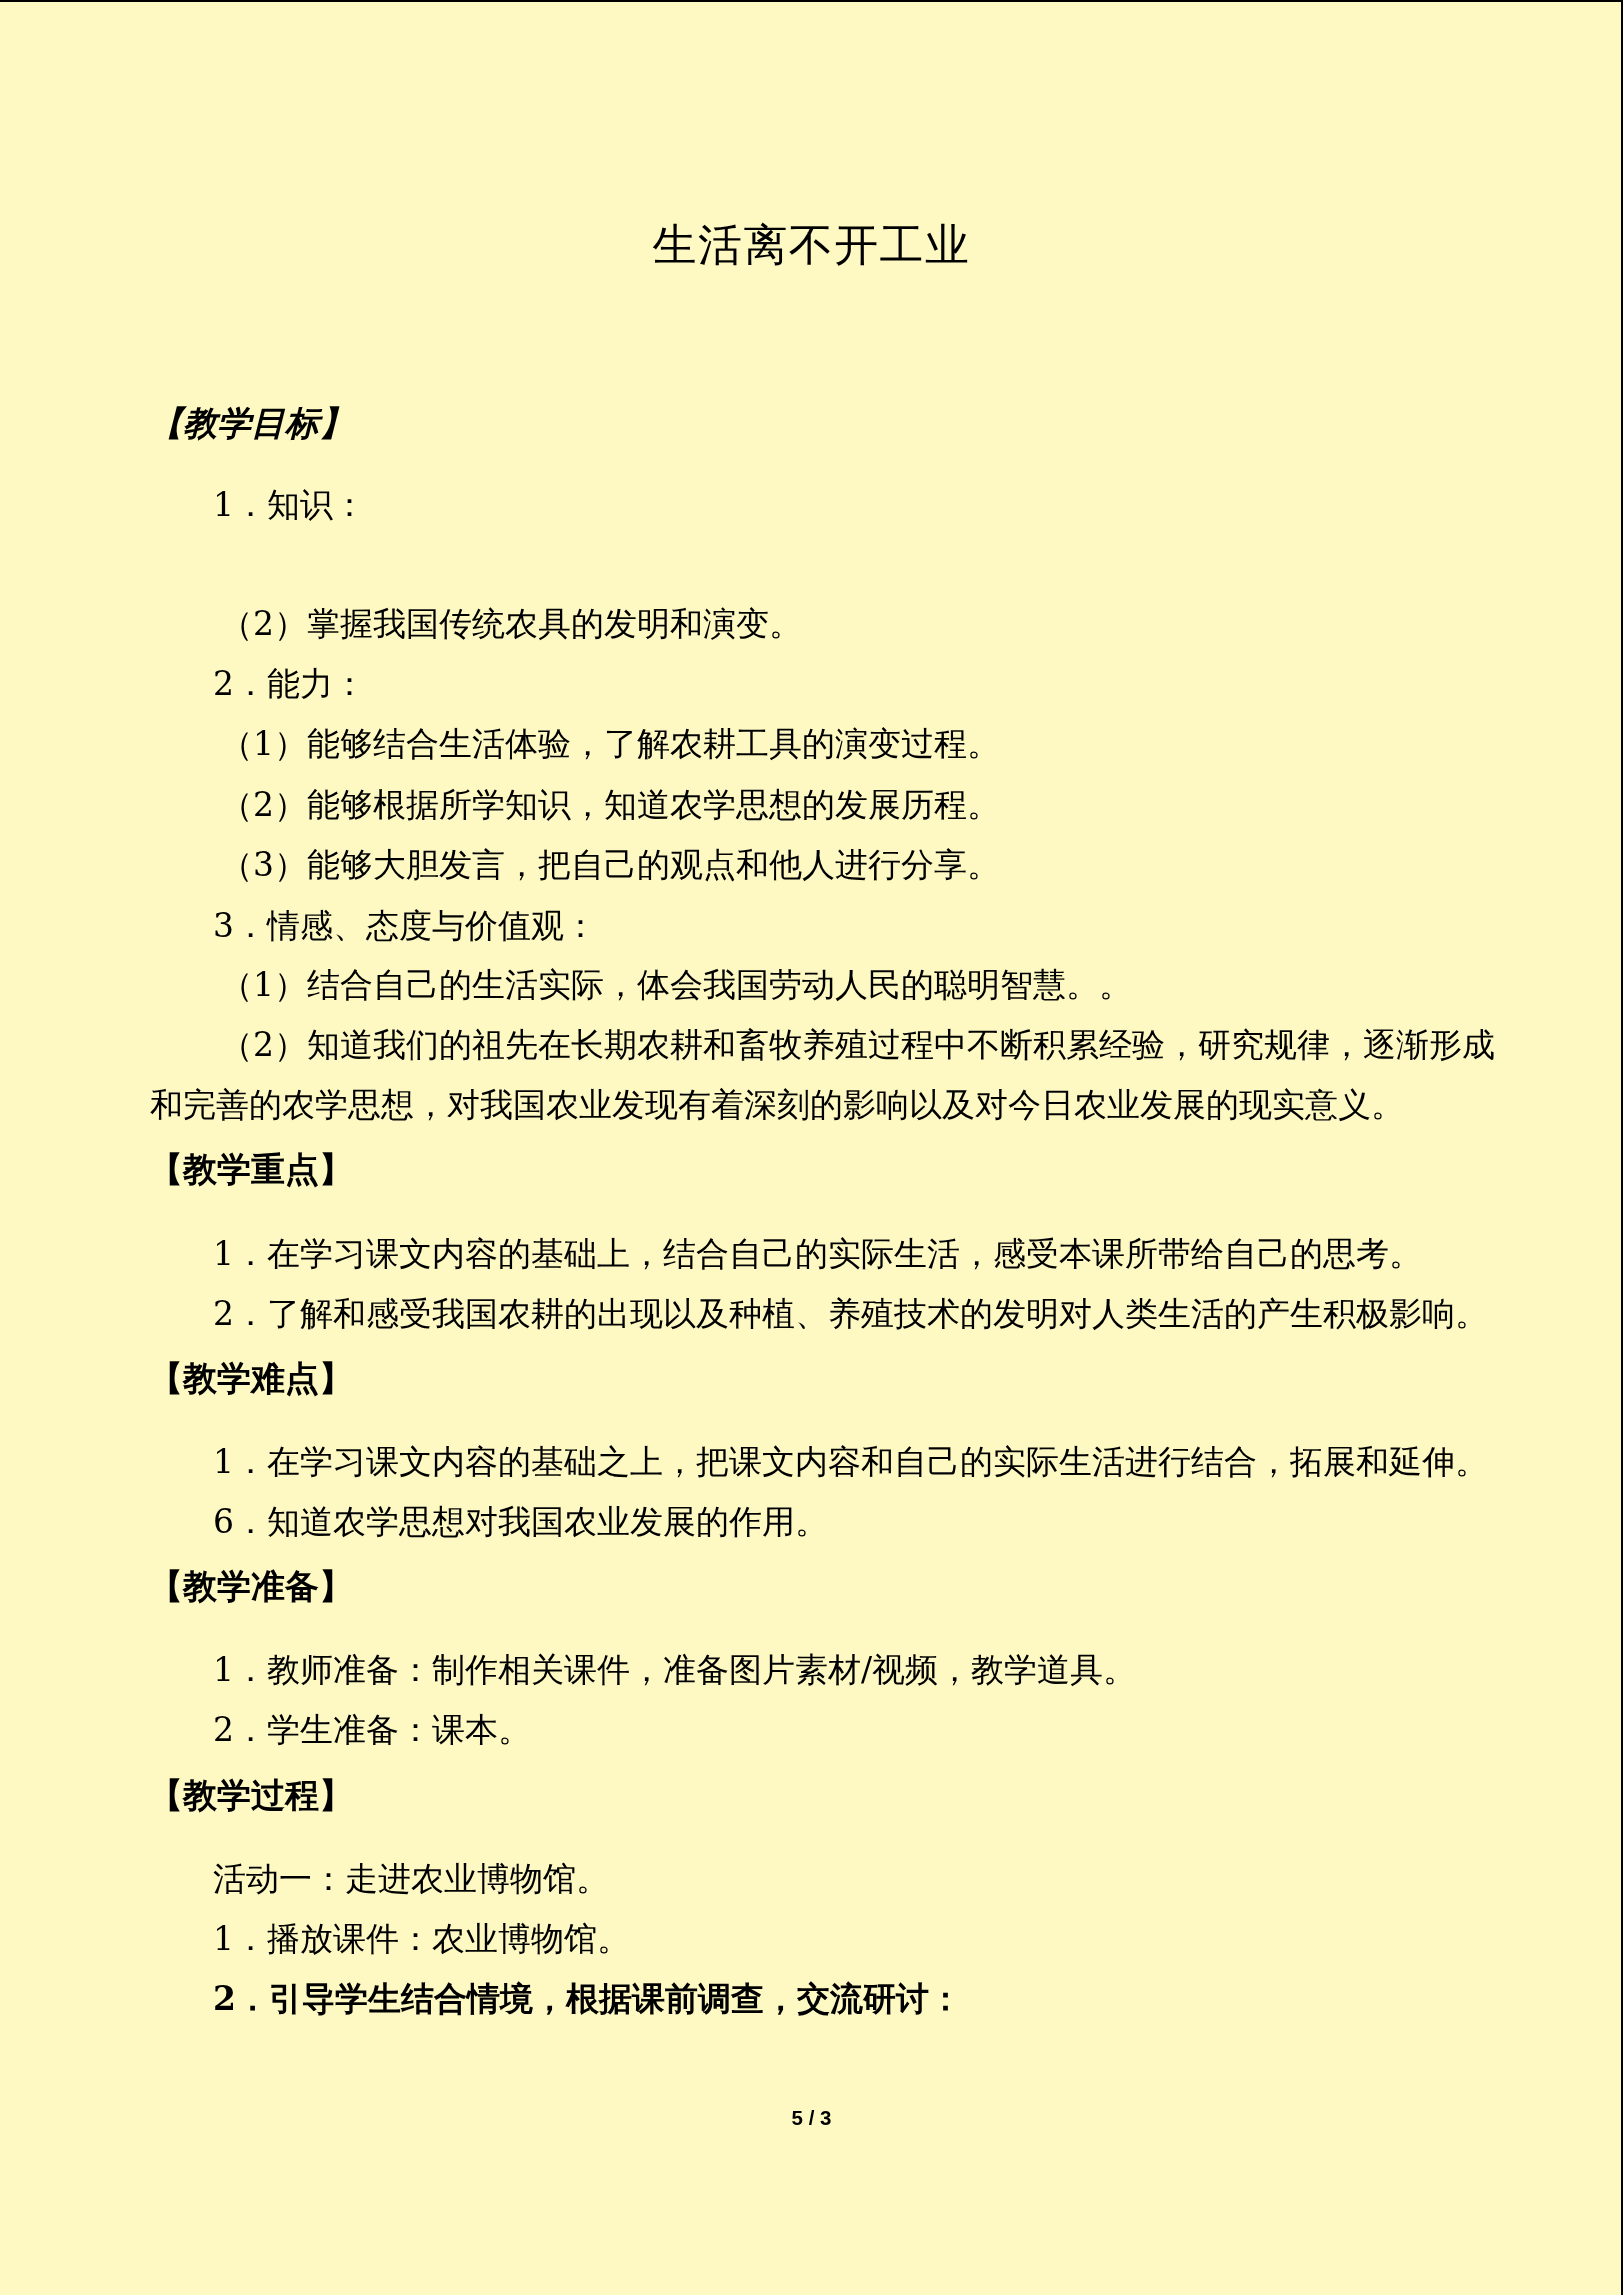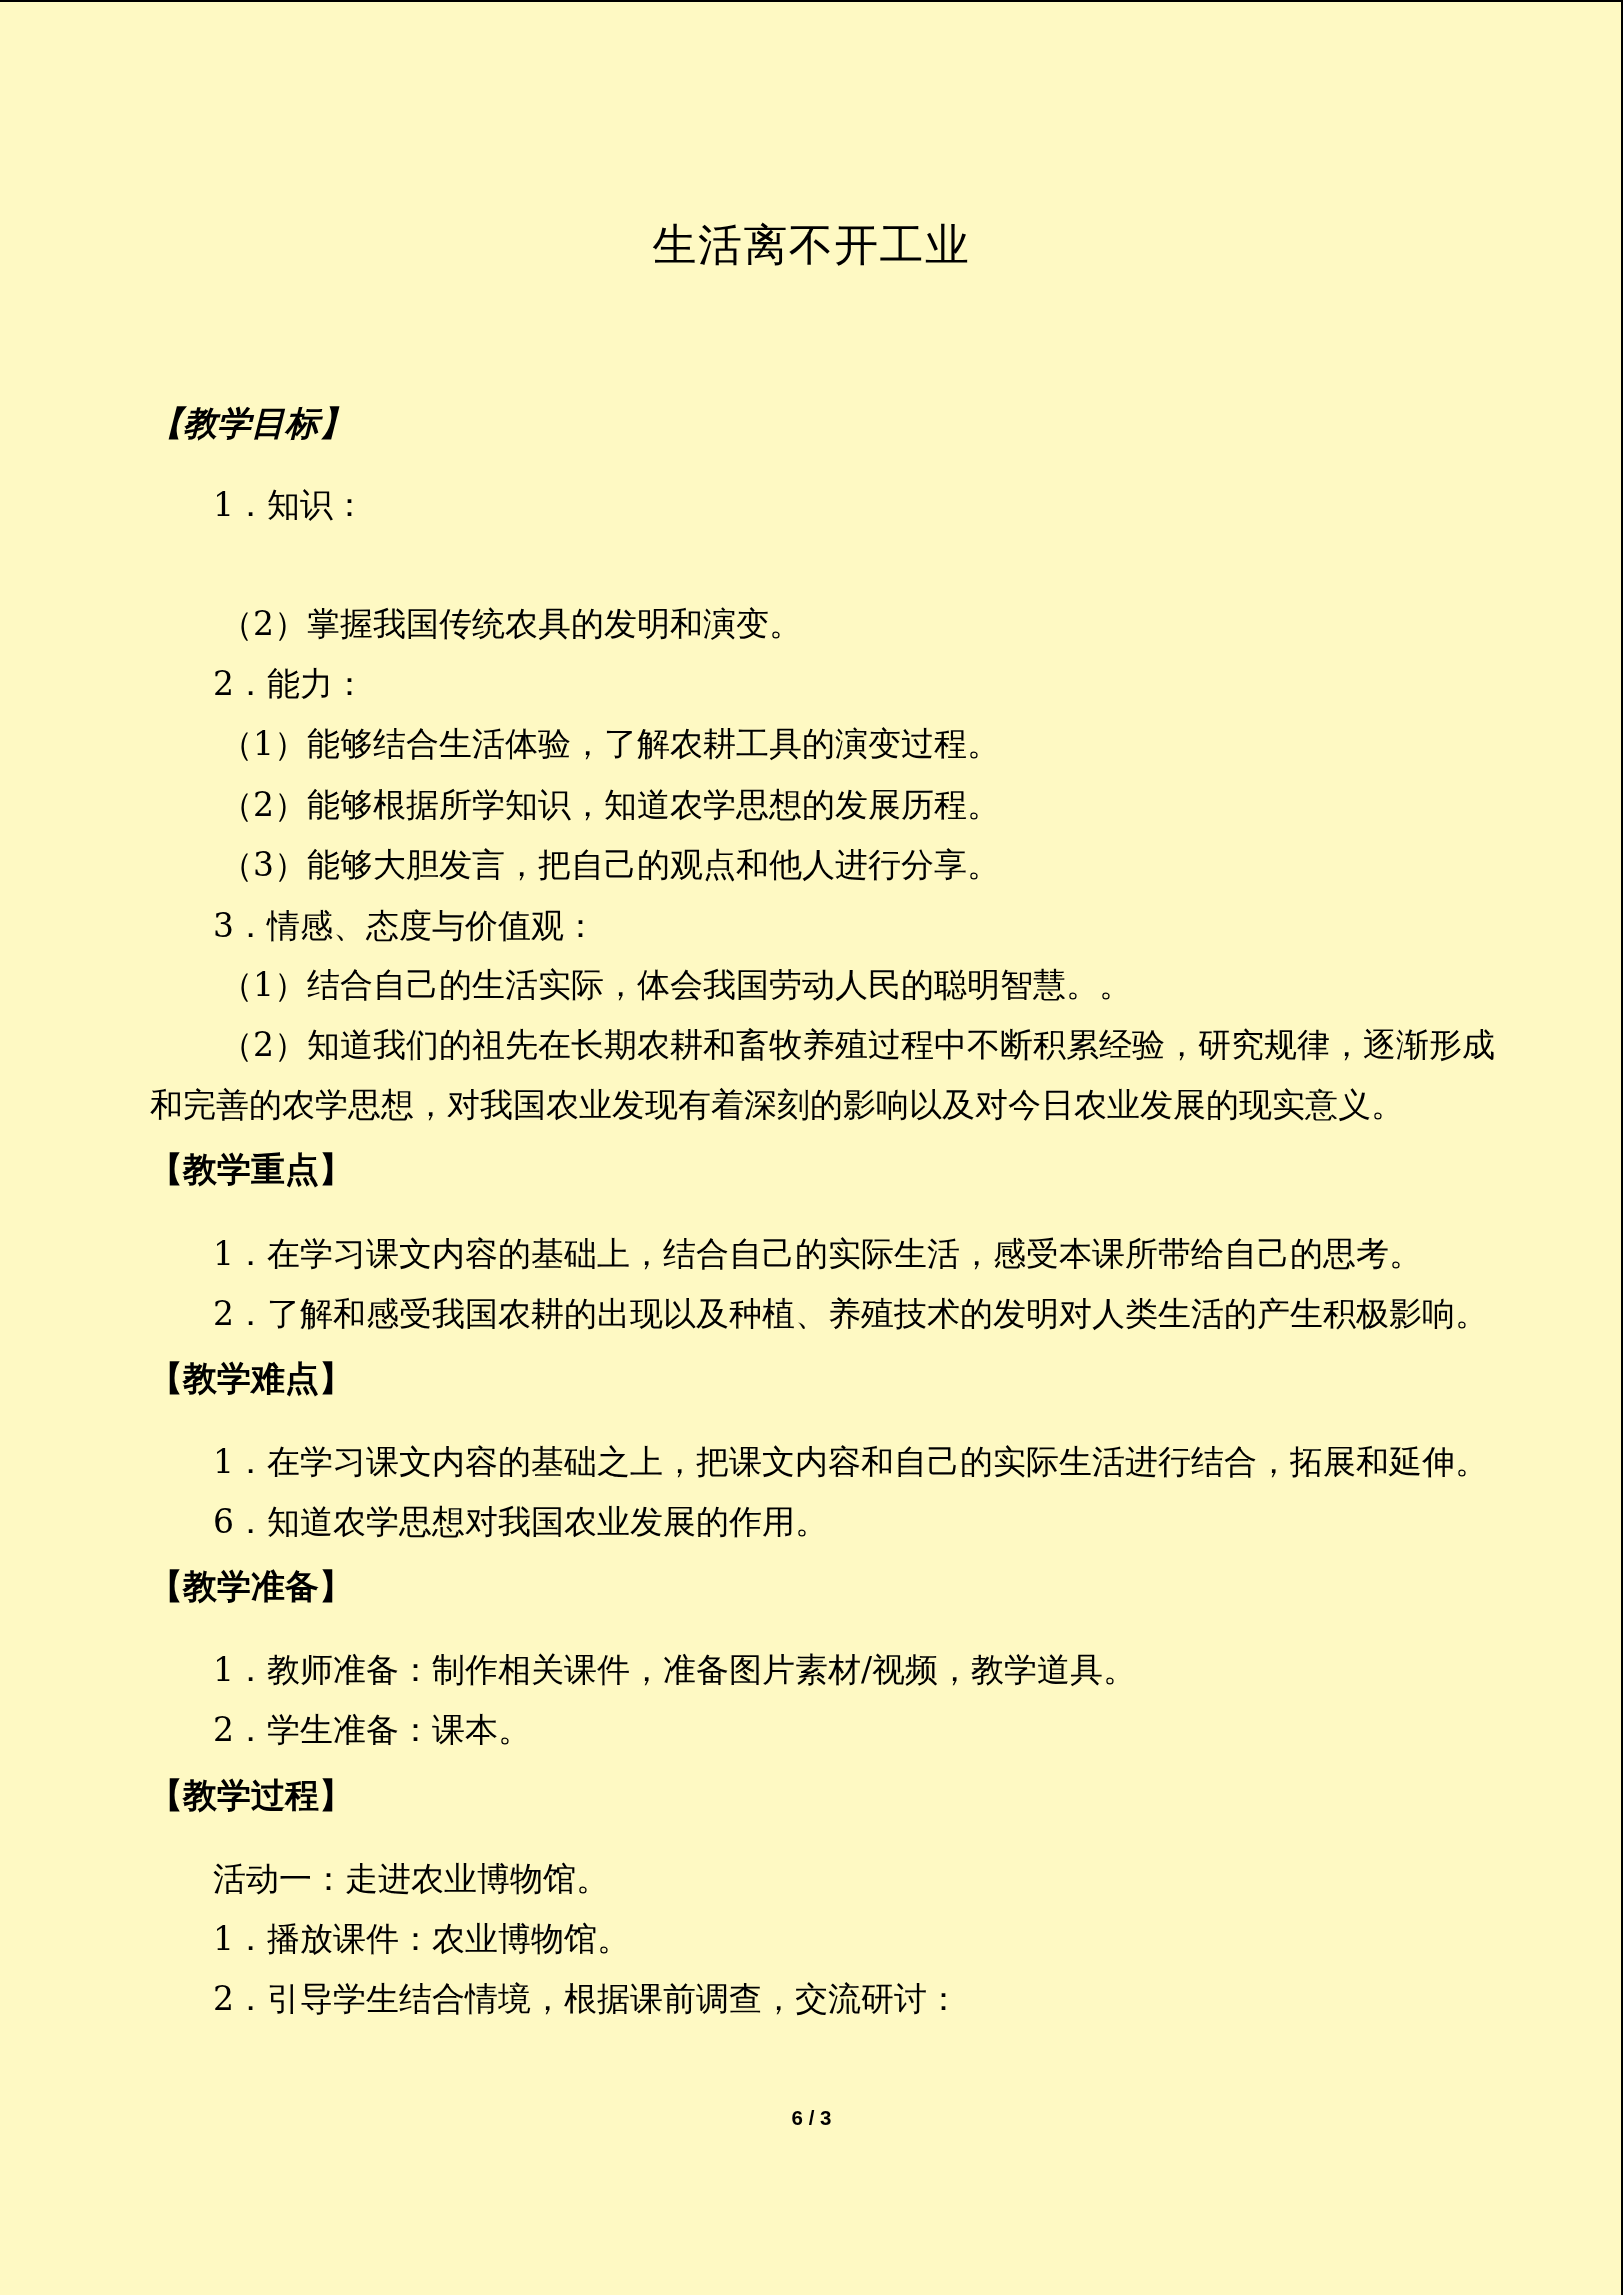--- a/index.html
+++ b/index.html
@@ -67,17 +67,17 @@
   <div class="line ind1" style="top:1441px;">1．在学习课文内容的基础之上，把课文内容和自己的实际生活进行结合，拓展和延伸。</div>
   <div class="line ind1" style="top:1501px;">6．知道农学思想对我国农业发展的作用。</div>
 
   <div class="heading" style="top:1564px;">【教学准备】</div>
   <div class="line ind1" style="top:1649px;">1．教师准备：制作相关课件，准备图片素材/视频，教学道具。</div>
   <div class="line ind1" style="top:1709px;">2．学生准备：课本。</div>
 
   <div class="heading" style="top:1773px;">【教学过程】</div>
   <div class="line ind1" style="top:1858px;">活动一：走进农业博物馆。</div>
   <div class="line ind1" style="top:1918px;">1．播放课件：农业博物馆。</div>
-  <div class="line ind1" style="top:1978px;">2．引导学生结合情境，根据课前调查，交流研讨：</div>
+  <div class="line ind1" style="top:1978px;font-weight:bold;">2．引导学生结合情境，根据课前调查，交流研讨：</div>
 
-  <div class="pagenum">6 / 3</div>
+  <div class="pagenum">5 / 3</div>
 </div>
 
 
 </body></html>

